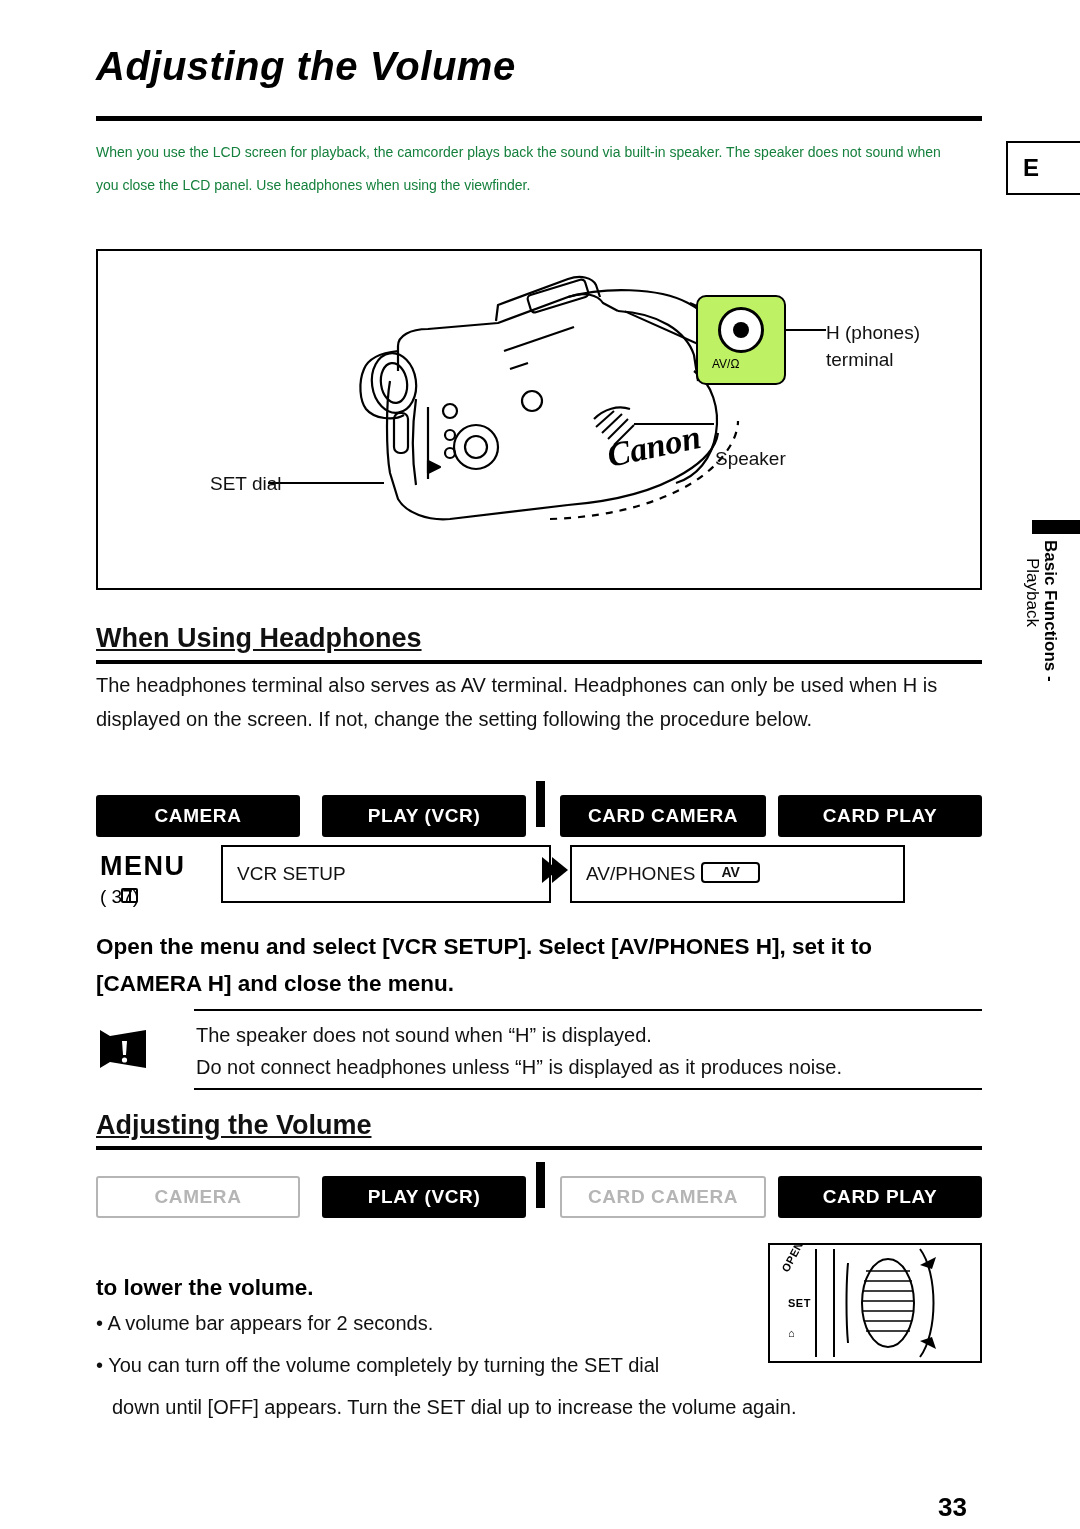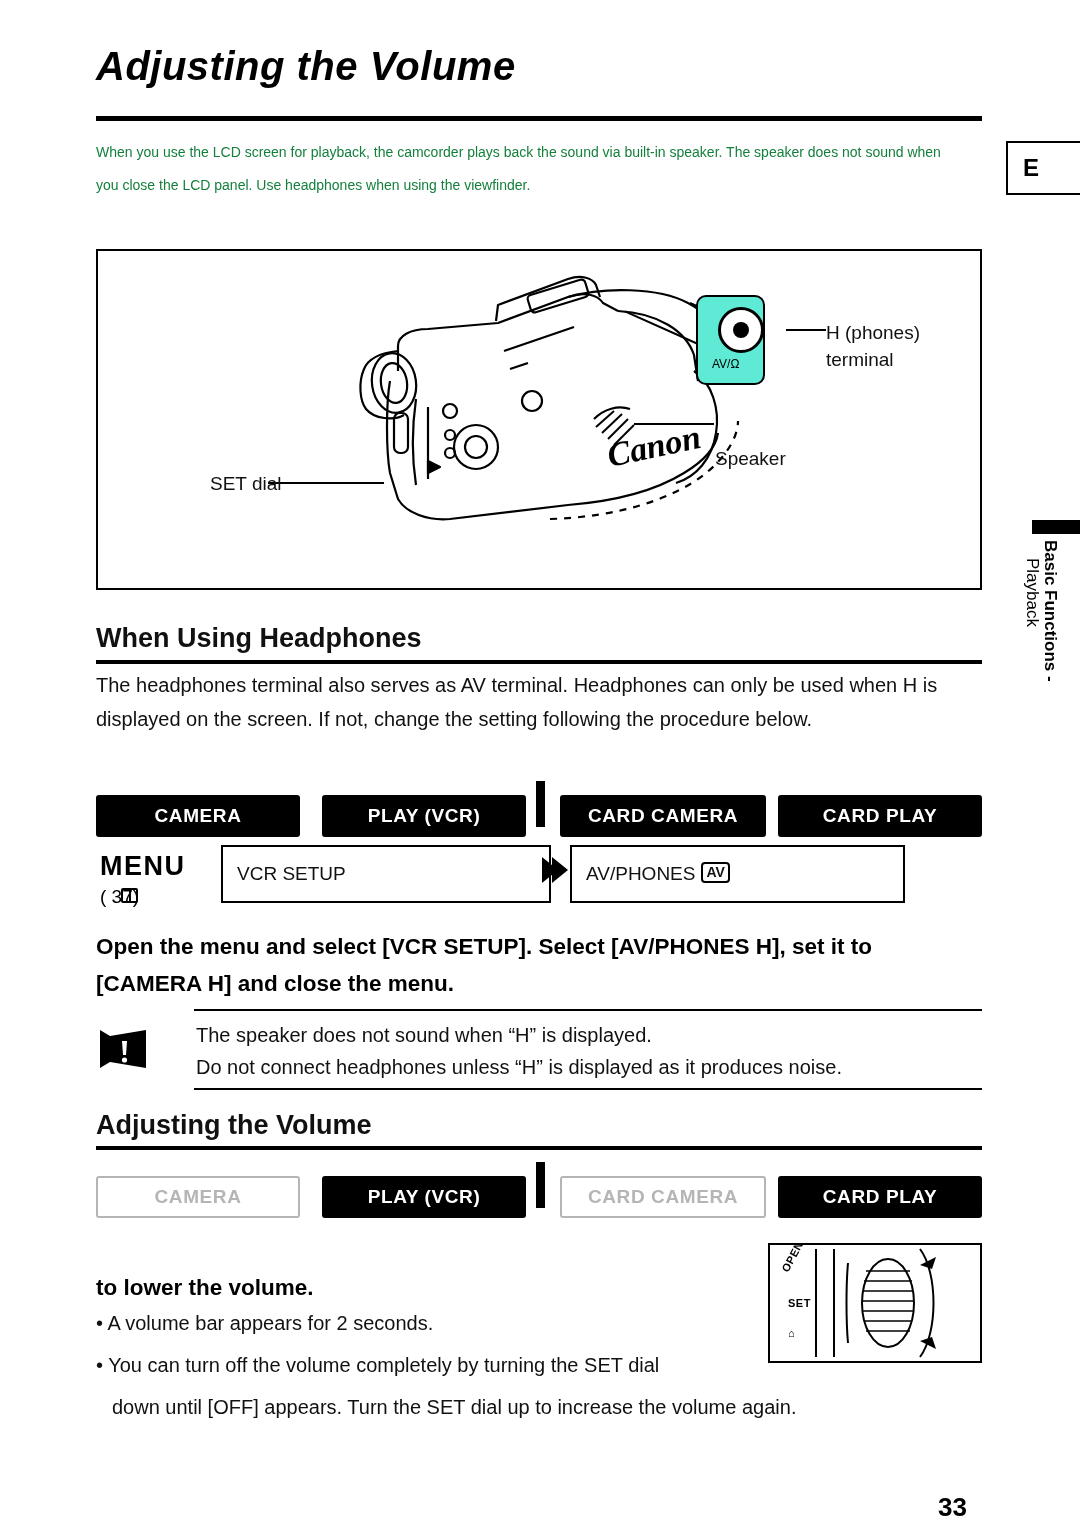--- a/index.html
+++ b/index.html
@@ -129,25 +129,25 @@
 
   .leader {
     position: absolute;
     background: #000;
   }
 
   .jack-box {
     position: absolute;
     left: 598px;
     top: 44px;
-    width: 69px;
+    width: 90px;
     height: 90px;
     border: 2px solid #000;
     border-radius: 10px;
-    background: #5eead4;
+    background: #bef264;
     box-sizing: border-box;
   }
   .jack-circle {
     position: absolute;
     left: 20px; top: 10px;
     width: 46px; height: 46px;
     border: 3px solid #000;
     border-radius: 50%;
     box-sizing: border-box;
     background: #fff;
@@ -166,20 +166,21 @@
     font-size: 12px;
     white-space: nowrap;
   }
 
   
   .sec-head {
     position: absolute;
     font-size: 27px;
     font-weight: bold;
     color: #111;
+    text-decoration: underline;
   }
   .sec-rule {
     position: absolute;
     height: 4px;
     background: #000;
   }
 
   .body-text {
     position: absolute;
     font-size: 20px;
@@ -286,21 +287,21 @@
     border-left: 16px solid #000;
     border-top: 13px solid transparent;
     border-bottom: 13px solid transparent;
   }
   .av-badge {
     display: inline-block;
     border: 2px solid #000;
     border-radius: 4px;
     font-size: 14px;
     font-weight: bold;
-    padding: 0 3px;
+    padding: 0 18px;
     line-height: 17px;
     vertical-align: 3px;
     margin-left: 6px;
   }
 
   .instr-bold {
     position: absolute;
     font-size: 22.5px;
     font-weight: bold;
     line-height: 37px;

